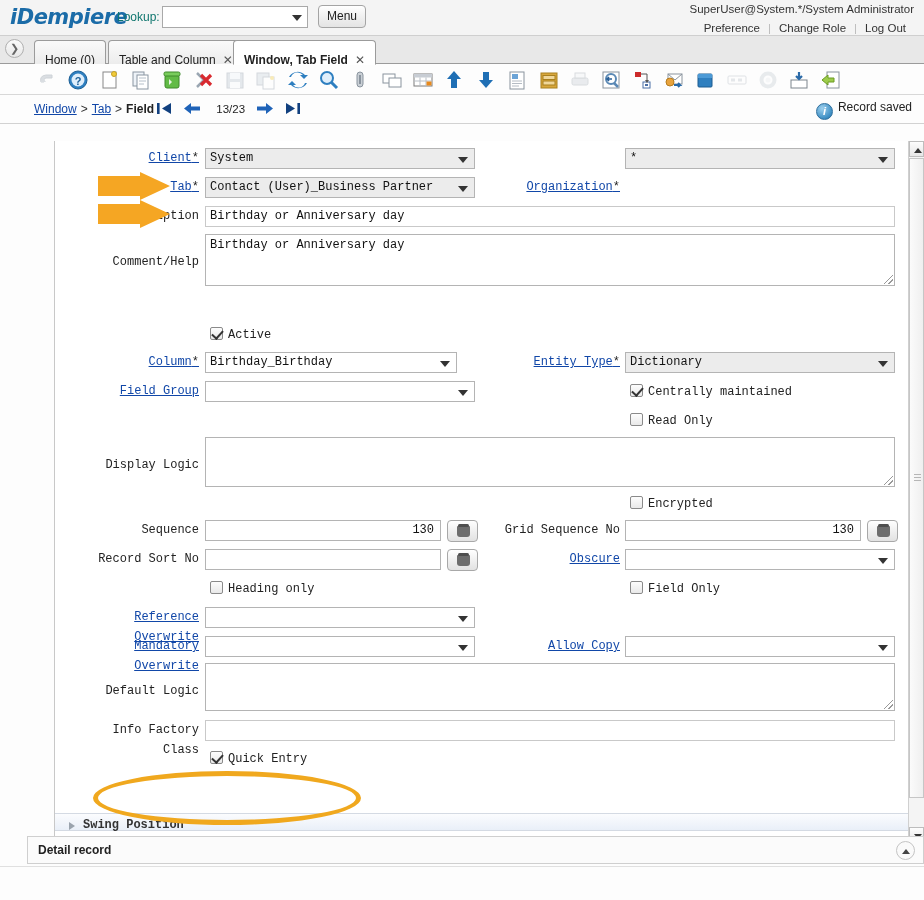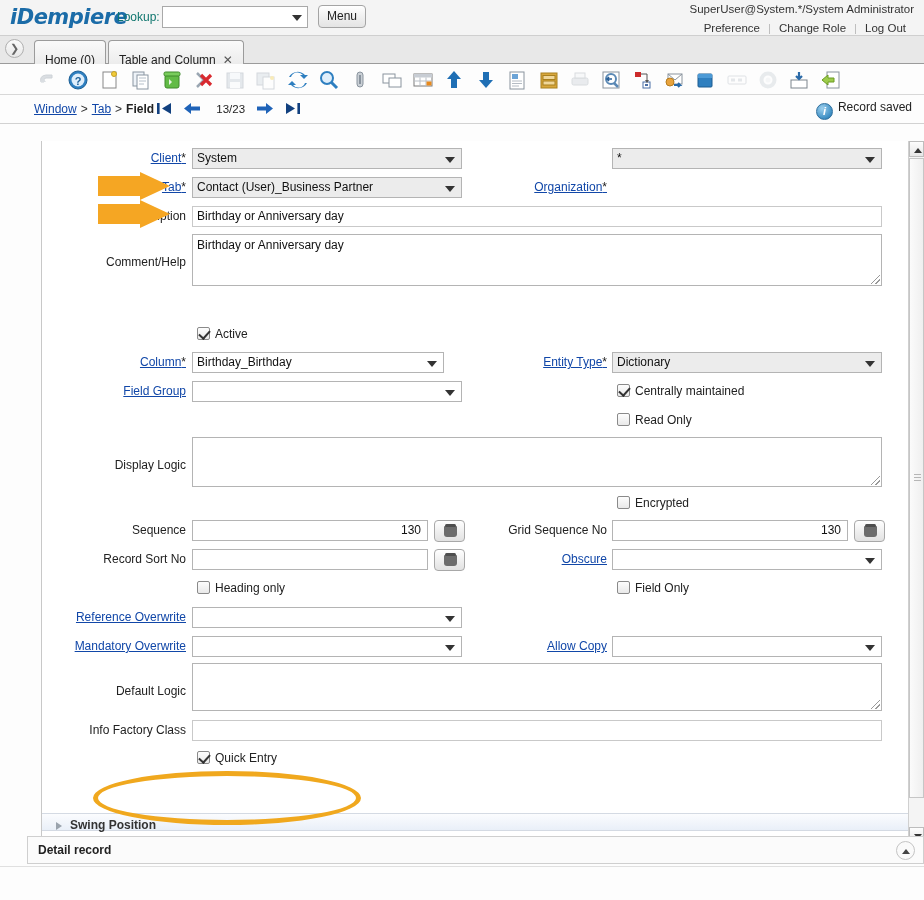--- a/index.html
+++ b/index.html
@@ -437,20 +437,23 @@
     </div>
   </div>
 
   <div class="tabstrip">
     <div class="sidebar-toggle">❯</div>
     <div class="tab" style="left:34px;">
       <span>Home (0)</span>
     </div>
     <div class="tab" style="left:108px;">
       <span>Table and Column</span><span class="close">✕</span>
+    </div>
+    <div class="tab active" style="left:233px;">
+      <span>Window, Tab Field</span><span class="close">✕</span>
     </div>
   </div>
 
   <div class="toolbar">
     <span class="tbtn disabled"><svg width="22" height="22" viewBox="0 0 22 22">
           <path d="M5 13 Q3 7 10 6 L16 6 L16 9 L10 9 Q7 9 8 13 Z" fill="#9aa6b2" stroke="#7a8694"></path>
           <path d="M4 13 l3-4 3 4 z" fill="#9aa6b2"></path>
         </svg></span>
     <span class="tbtn"><svg width="22" height="22" viewBox="0 0 22 22">
           <circle cx="11" cy="11" r="9" fill="#2e7fc0" stroke="#1c5f96"></circle>
@@ -589,21 +592,21 @@
             <path d="M4 4 L4 15 L13 9.5 Z" fill="#11407f"></path>
             <rect x="15.4" y="4" width="2.6" height="11" fill="#11407f"></rect>
           </svg></span>
     </div>
     <div class="recsaved">
       <span class="ico">i</span><span>Record saved</span>
     </div>
   </div>
 
   <div class="leftgutter" style="top:141px;"></div>
-  <div class="content" style="position:absolute; top:141px; left:14px; right:0; height:702px;">
+  <div class="content" style="position:absolute; top:141px; left:27px; right:0; height:702px;font-family:Liberation Mono, monospace;">
 
     <div class="formpane">
       <div class="formscroll">
 
         <div class="row" style="height:29px;">
           <div class="lbl link" style="left:78px; top:2px; width:66px;"><span>Client</span><span class="req">*</span></div>
           <div class="fld combo" style="left:150px; top:2px; width:270px;">
             <span>System</span>
             <span class="carat"></span>
           </div>

